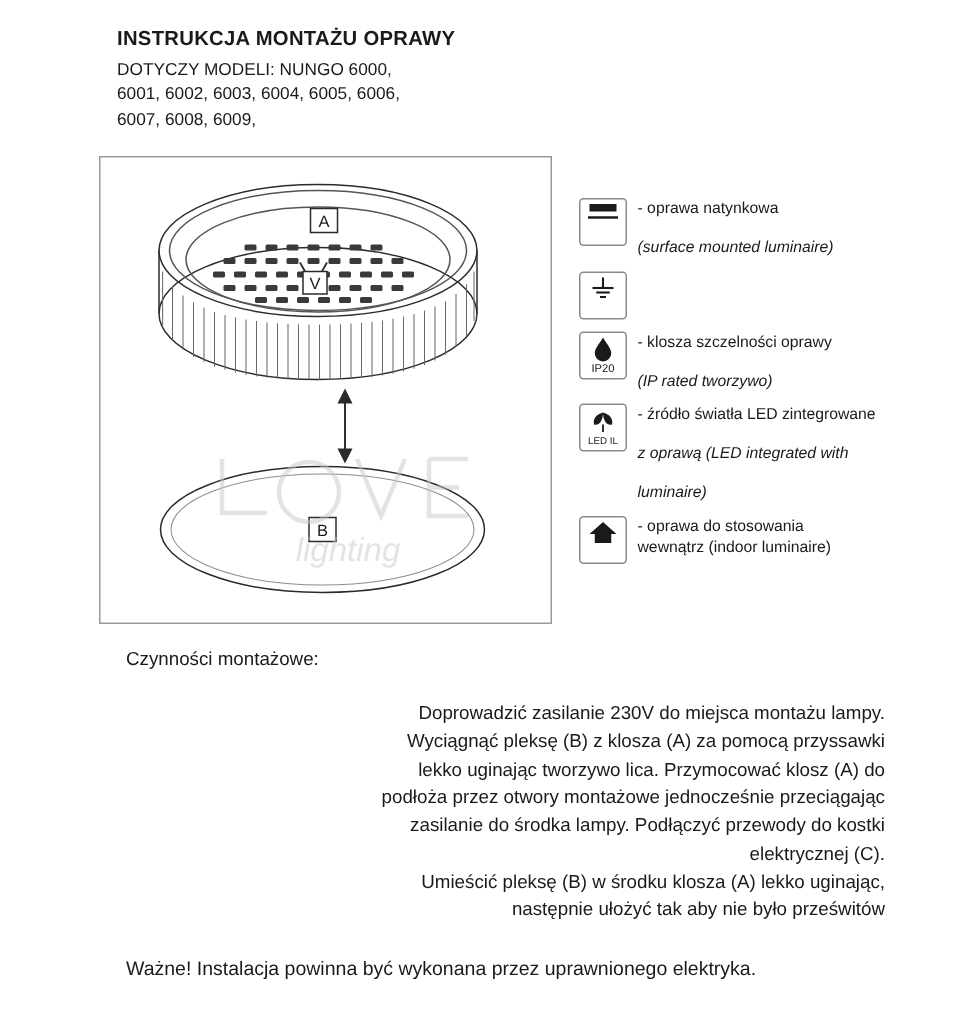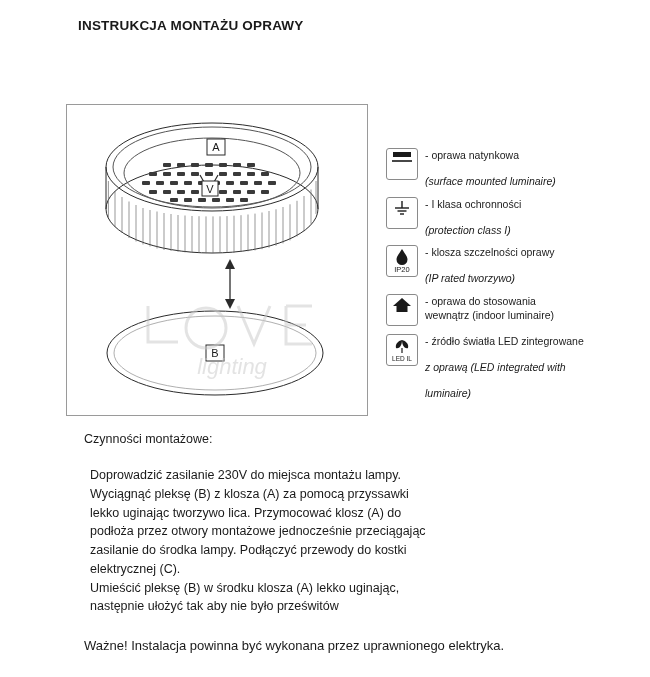--- a/index.html
+++ b/index.html
@@ -63,21 +63,21 @@
     width: 200px;
     height: 110px;
     pointer-events: none;
     opacity: 0.5;
   }
 
   
   .legend {
     position: absolute;
     left: 386px;
-    top: 148px;
+    top: 132px;
     width: 250px;
   }
   .legend-row {
     display: flex;
     align-items: flex-start;
     margin-bottom: 8px;
   }
   .legend-icon {
     width: 32px;
     height: 32px;
@@ -122,20 +122,23 @@
     font-size: 13px;
   }
 </style>
 </head>
 <body>
 
 <div class="page">
 
   <div class="header">
     <div class="doc-title">INSTRUKCJA MONTAŻU OPRAWY</div>
+    <div class="doc-models" style="white-space: pre-line;">DOTYCZY MODELI: NUNGO 6000,
+6001, 6002, 6003, 6004, 6005, 6006,
+6007, 6008, 6009,</div>
   </div>
 
   <div class="illus-box">
     <svg width="300" height="310" viewBox="0 0 300 310" xmlns="http://www.w3.org/2000/svg">
       <g fill="none" stroke="#2b2b2b" stroke-width="1">
 
         <path d="M39,104 L39,62"></path>
         <path d="M251,104 L251,62"></path>
 
         <ellipse cx="145" cy="104" rx="106" ry="44"></ellipse>
@@ -288,48 +291,32 @@
       <div class="legend-icon">
         <svg width="20" height="20" viewBox="0 0 20 20" xmlns="http://www.w3.org/2000/svg">
           <g stroke="#1a1a1a" stroke-width="1.4" fill="none">
             <path d="M10,3 L10,10"></path>
             <path d="M3,10 L17,10"></path>
             <path d="M5.5,13 L14.5,13"></path>
             <path d="M8,16 L12,16"></path>
           </g>
         </svg>
       </div>
-      <div class="legend-text">
-        <div>- I klasa ochronności</div>
-        <div class="it">(protection class I)</div>
-      </div>
     </div>
 
     <div class="legend-row">
       <div class="legend-icon">
         <svg width="30" height="30" viewBox="0 0 30 30" xmlns="http://www.w3.org/2000/svg">
           <path d="M15,3 C12,8 9.5,10.5 9.5,13.5 A5.5,5.5 0 0 0 20.5,13.5 C20.5,10.5 18,8 15,3 Z" fill="#1a1a1a"></path>
           <text x="15" y="26" text-anchor="middle" font-family="Liberation Sans, sans-serif" font-size="7.5" fill="#1a1a1a">IP20</text>
         </svg>
       </div>
       <div class="legend-text">
         <div>- klosza szczelności oprawy</div>
         <div class="it">(IP rated tworzywo)</div>
-      </div>
-    </div>
-
-    <div class="legend-row">
-      <div class="legend-icon">
-        <svg width="22" height="20" viewBox="0 0 22 20" xmlns="http://www.w3.org/2000/svg">
-          <path d="M11,3 L20,11 L16.5,11 L16.5,17 L5.5,17 L5.5,11 L2,11 Z" fill="#1a1a1a"></path>
-        </svg>
-      </div>
-      <div class="legend-text">
-        <div>- oprawa do stosowania</div>
-        <div>wewnątrz (indoor luminaire)</div>
       </div>
     </div>
 
     <div class="legend-row">
       <div class="legend-icon">
         <svg width="30" height="30" viewBox="0 0 30 30" xmlns="http://www.w3.org/2000/svg">
           <g fill="#1a1a1a">
             <path d="M15,5 C11,6 8,9 9,13 C12,14 15,11 15,5 Z"></path>
             <path d="M15,5 C19,6 22,9 21,13 C18,14 15,11 15,5 Z"></path>
           </g>
@@ -337,26 +324,38 @@
           <text x="15" y="26" text-anchor="middle" font-family="Liberation Sans, sans-serif" font-size="6.5" fill="#1a1a1a">LED IL</text>
         </svg>
       </div>
       <div class="legend-text">
         <div>- źródło światła LED zintegrowane</div>
         <div class="it">z oprawą (LED integrated with</div>
         <div class="it">luminaire)</div>
       </div>
     </div>
 
+    <div class="legend-row">
+      <div class="legend-icon">
+        <svg width="22" height="20" viewBox="0 0 22 20" xmlns="http://www.w3.org/2000/svg">
+          <path d="M11,3 L20,11 L16.5,11 L16.5,17 L5.5,17 L5.5,11 L2,11 Z" fill="#1a1a1a"></path>
+        </svg>
+      </div>
+      <div class="legend-text">
+        <div>- oprawa do stosowania</div>
+        <div>wewnątrz (indoor luminaire)</div>
+      </div>
+    </div>
+
   </div>
 
   <div class="instr-heading">Czynności montażowe:</div>
 
   <div class="instr-body">
-    <p style="white-space: pre-line;">Doprowadzić zasilanie 230V do miejsca montażu lampy.
+    <p style="white-space: pre-line; text-align: right;">Doprowadzić zasilanie 230V do miejsca montażu lampy.
 Wyciągnąć pleksę (B) z klosza (A) za pomocą przyssawki
 lekko uginając tworzywo lica. Przymocować klosz (A) do
 podłoża przez otwory montażowe jednocześnie przeciągając
 zasilanie do środka lampy. Podłączyć przewody do kostki
 elektrycznej (C).
 Umieścić pleksę (B) w środku klosza (A) lekko uginając,
 następnie ułożyć tak aby nie było prześwitów</p>
   </div>
 
   <div class="instr-footer">Ważne! Instalacja powinna być wykonana przez uprawnionego elektryka.</div>

